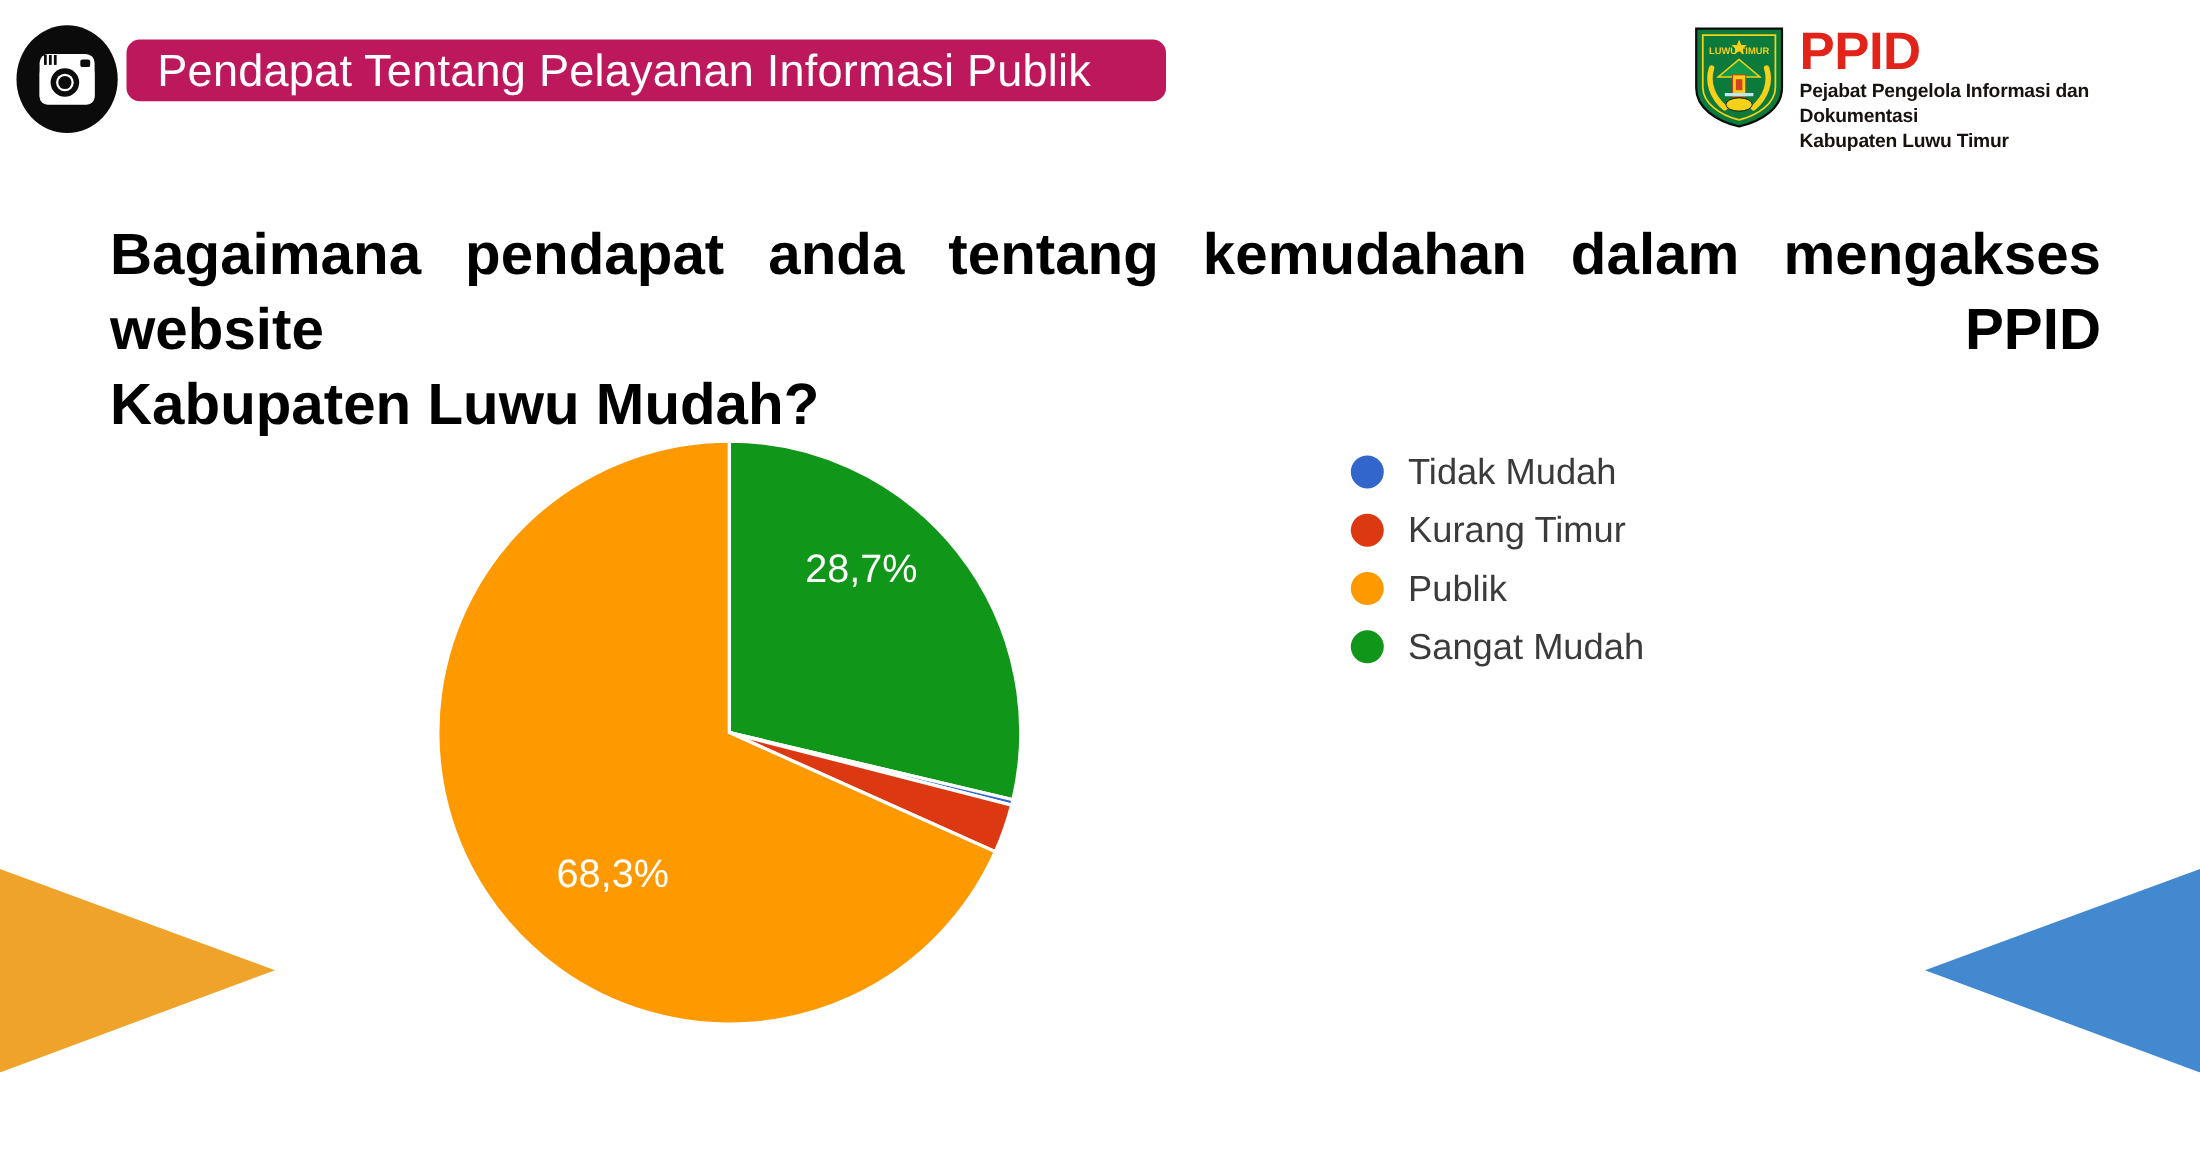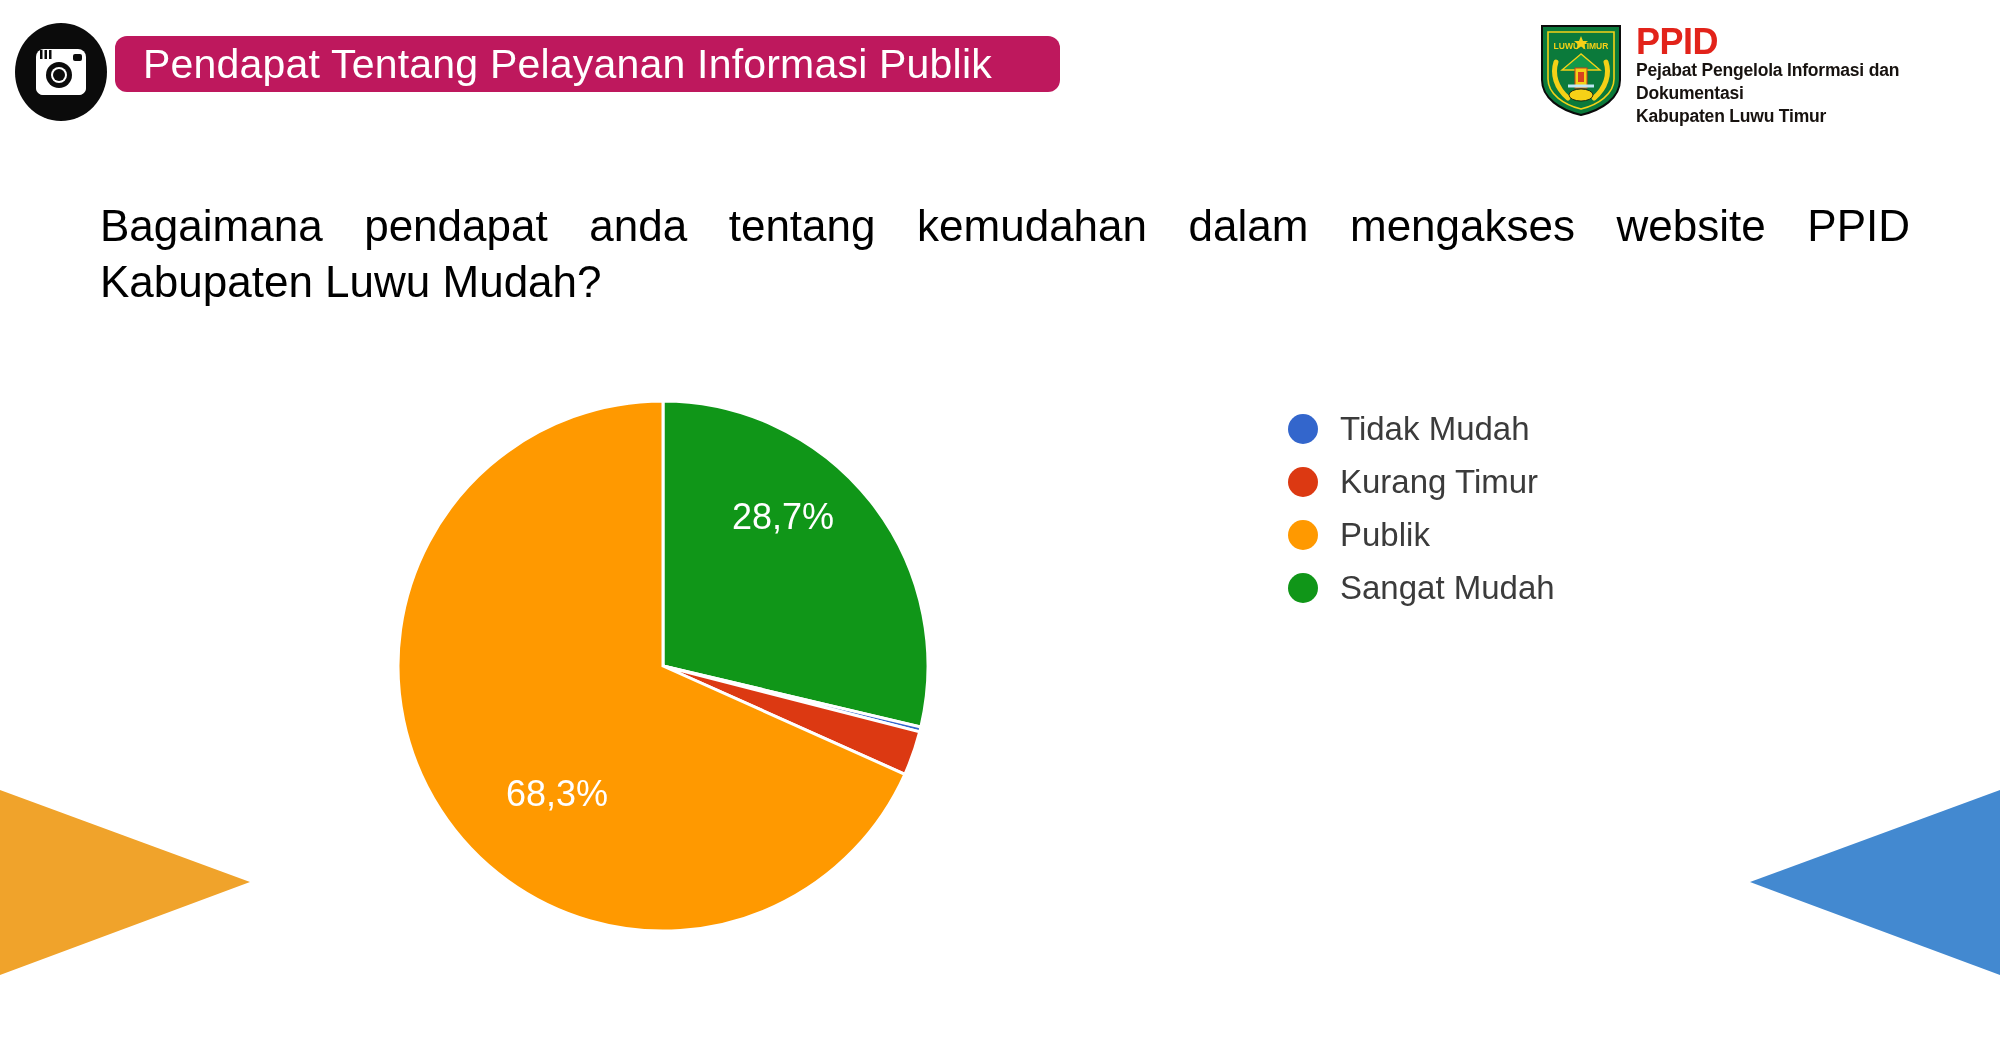--- a/index.html
+++ b/index.html
@@ -75,43 +75,43 @@
     width: 86px;
     height: 96px;
     flex: 0 0 auto;
   }
   .ppid-text {
     margin-left: 12px;
     margin-top: 2px;
   }
   .ppid-title {
     color: #e2231a;
-    font-size: 36px;
+    font-size: 48px;
     font-weight: bold;
     line-height: 0.98;
     letter-spacing: -0.5px;
     font-family: "Liberation Sans", sans-serif;
   }
   .ppid-sub1, .ppid-sub2 {
     color: #17120f;
     font-size: 17.5px;
     font-weight: bold;
     line-height: 1.3;
     letter-spacing: -0.2px;
     font-family: "Liberation Sans", sans-serif;
   }
 
   
   .question {
     position: absolute;
     left: 100px;
     top: 198px;
     width: 1810px;
-    font-size: 44px;
-    font-weight: normal;
+    font-size: 53px;
+    font-weight: bold;
     color: #000000;
     line-height: 1.28;
     text-align: justify;
     font-family: "Liberation Sans", sans-serif;
   }
   .question-line1 {
     display: block;
     text-align: justify;
     text-align-last: justify;
   }
@@ -142,21 +142,21 @@
     font-weight: 400;
     white-space: nowrap;
     font-family: "Liberation Sans", sans-serif;
   }
   .label-green  { left: 720px;  top: 496px; margin-left: 12px; }
   .label-orange { left: 490px;  top: 773px; margin-left: 16px; }
 
   
   .legend {
     position: absolute;
-    left: 1288px;
+    left: 1228px;
     top: 402px;
   }
   .legend-item {
     display: flex;
     align-items: center;
     height: 53px;
   }
   .legend-dot {
     width: 30px;
     height: 30px;

